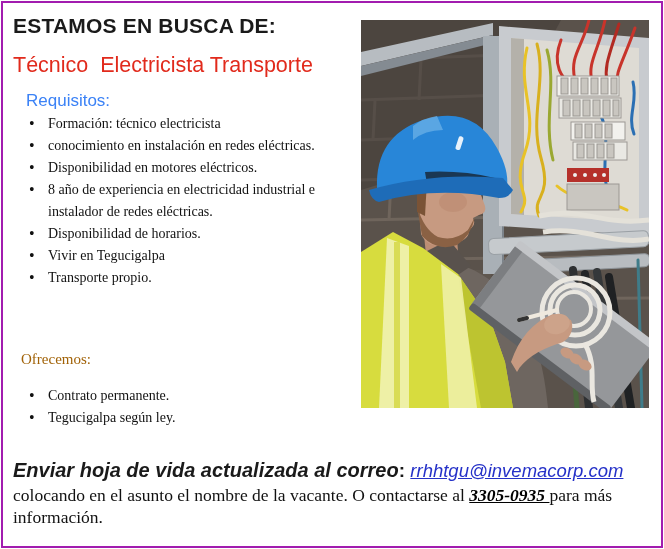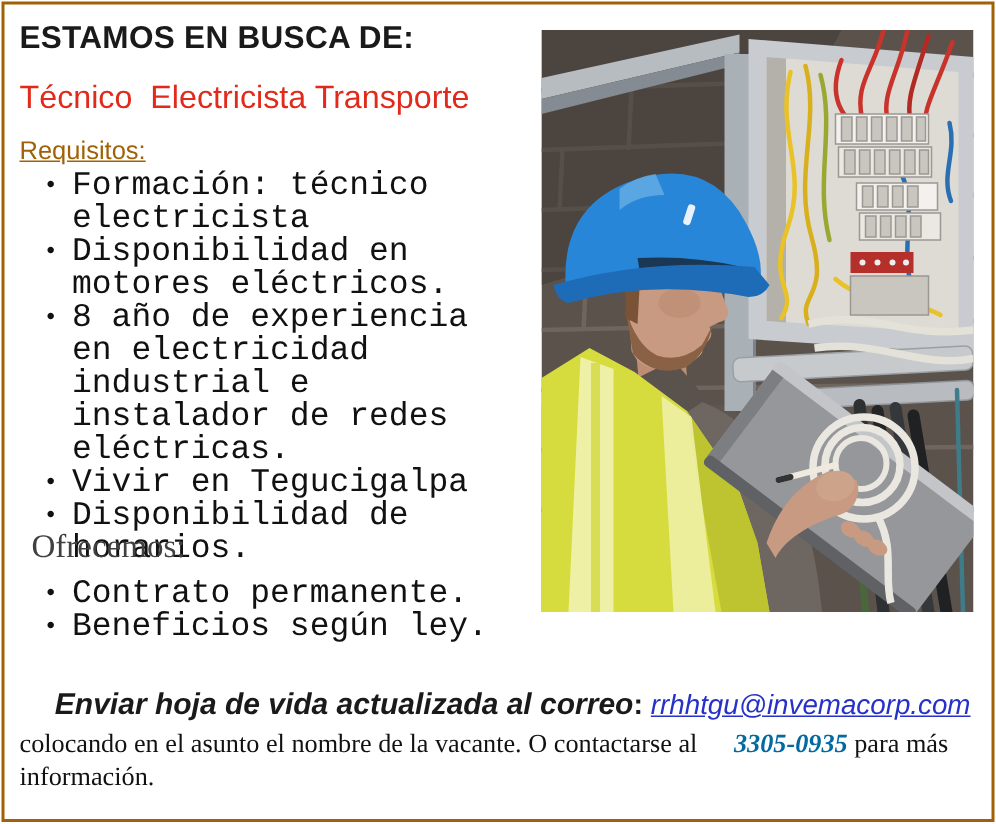--- a/index.html
+++ b/index.html
@@ -1,65 +1,67 @@
 <!DOCTYPE html>
 <html><head>
 <meta charset="utf-8">
 <style>
   html,body{margin:0;padding:0;background:#fff;}
   .stage{position:relative;width:664px;height:549px;background:#fff;overflow:hidden;
          font-family:"Liberation Sans",sans-serif;}
-  .flyer{position:absolute;left:1px;top:1px;right:1px;bottom:1px;border:2px solid #a16207;background:#fff;padding-left:35px;}
+  .flyer{position:absolute;left:1px;top:1px;right:1px;bottom:1px;border:2px solid #a21caf;background:#fff;padding-left:35px;}
 
   .heading{position:absolute;left:10px;top:11px;font:bold 21px "Liberation Sans",sans-serif;color:#1a1a1a;letter-spacing:.2px;}
   .job-title{position:absolute;left:10px;top:50px;font:21.5px "Liberation Sans",sans-serif;color:#e12a1c;white-space:pre;}
-  .req-label{position:absolute;left:10px;top:88px;font:17px "Liberation Sans",sans-serif;color:#a16207;text-decoration:underline;}
+  .req-label{position:absolute;left:23px;top:88px;font:17px "Liberation Sans",sans-serif;color:#3b82f6;}
 
   ul.dotlist{position:absolute;margin:0;padding:0;list-style:none;width:322px;
-             font-family:Liberation Mono, monospace;font-size:22px;line-height:22px;color:#111;}
+             font-family:Liberation Serif, serif;font-size:14px;line-height:22px;color:#111;}
   ul.req-list{left:10px;top:110px;}
   ul.ofr-list{left:10px;top:382px;}
   ul.dotlist li{position:relative;padding-left:35px;}
   ul.dotlist li::before{content:"\2022";position:absolute;left:16px;top:0;font-size:16px;}
 
-  .ofr-label{position:absolute;left:18px;top:348px;font-family:"Liberation Serif",serif;font-size:22px;color:#404040;}
+  .ofr-label{position:absolute;left:18px;top:348px;font-family:"Liberation Serif",serif;font-size:15px;color:#a16207;}
 
   .footer{position:absolute;left:10px;top:456px;width:634px;color:#111;}
-  .footer .line1{margin:0 0 2px 0;text-align:right;}
+  .footer .line1{margin:0 0 2px 0;}
   .lead{font:bold italic 20px "Liberation Sans",sans-serif;color:#1a1a1a;}
   .colon{font:bold 19px "Liberation Sans",sans-serif;color:#1a1a1a;}
   .email-link{font:italic 18.5px "Liberation Sans",sans-serif;color:#2531c8;text-decoration:underline;cursor:pointer;}
   .footer .line2{margin:0;font-family:"Liberation Serif",serif;font-size:17.5px;line-height:22px;}
-  .phone-link{font-weight:bold;font-style:italic;color:#0369a1;cursor:pointer;margin-left:20px;}
+  .phone-link{font-weight:bold;font-style:italic;color:#000000;text-decoration:underline;cursor:pointer;}
 
   .photo{position:absolute;left:358px;top:17px;width:288px;height:388px;}
   .photo svg{display:block;width:100%;height:100%;}
 </style>
 </head>
 <body>
 
 <div class="stage">
   <div class="flyer">
 
     <div class="heading">ESTAMOS EN BUSCA DE:</div>
     <div class="job-title">Técnico  Electricista Transporte</div>
 
     <div class="req-label">Requisitos:</div>
     <ul class="dotlist req-list">
       <li>Formación: técnico electricista</li>
+      <li>conocimiento en instalación en redes eléctricas.</li>
       <li>Disponibilidad en motores eléctricos.</li>
       <li>8 año de experiencia en electricidad industrial e instalador de redes eléctricas.</li>
+      <li>Disponibilidad de horarios.</li>
       <li>Vivir en Tegucigalpa</li>
-      <li>Disponibilidad de horarios.</li>
+      <li>Transporte propio.</li>
     </ul>
 
     <div class="ofr-label">Ofrecemos:</div>
     <ul class="dotlist ofr-list">
       <li>Contrato permanente.</li>
-      <li>Beneficios según ley.</li>
+      <li>Tegucigalpa según ley.</li>
     </ul>
 
     <div class="footer">
       <p class="line1"><span class="lead">Enviar hoja de vida actualizada al correo</span><span class="colon">: </span><a class="email-link">rrhhtgu@invemacorp.com</a></p>
       <p class="line2"><span>colocando en el asunto el nombre de la vacante. O contactarse al </span><a class="phone-link">3305-0935 </a><span>para más información.</span></p>
     </div>
 
     <div class="photo">
       <svg viewBox="0 0 288 388" role="img" aria-label="Electrician wearing blue hard hat and yellow hi-vis vest writing on a clipboard in front of an open electrical panel with colored wires">
 

